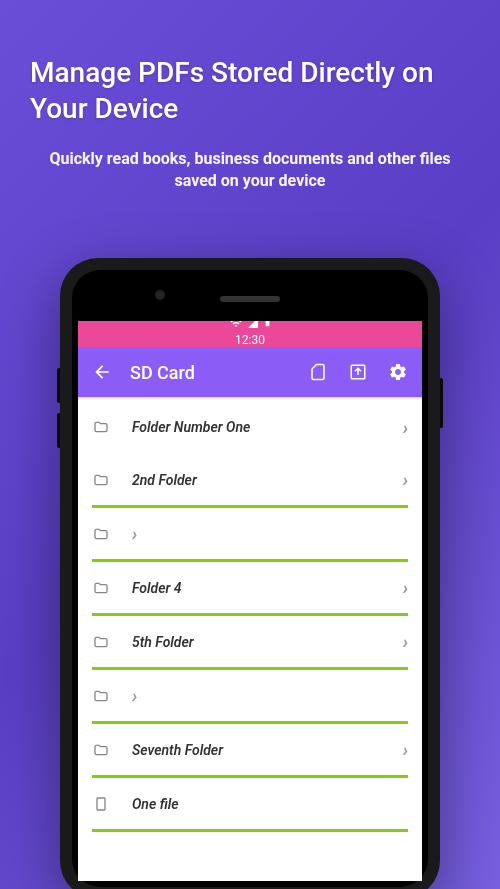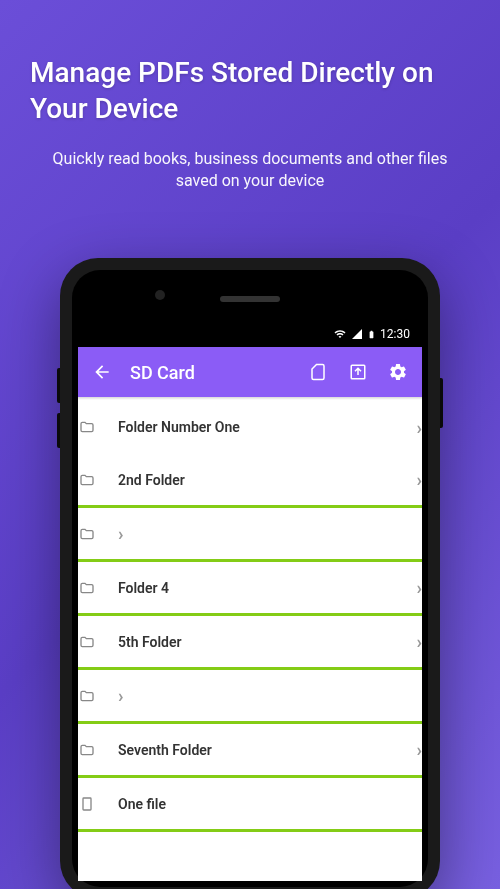--- a/index.html
+++ b/index.html
@@ -21,21 +21,21 @@
       font-size: 28px;
       font-weight: 500;
       padding: 55px 30px 20px;
       line-height: 1.3;
       text-shadow: 0 1px 3px rgba(0,0,0,0.2);
     }
     .hero-subtitle {
       color: white;
       text-align: center;
       font-size: 16px;
-      font-weight: 400;
+      font-weight: 700;
       padding: 0 30px;
       line-height: 1.4;
       opacity: 0.95;
     }
     .phone {
       position: absolute;
       bottom: -10px;
       left: 50%;
       transform: translateX(-50%);
       width: 380px;
@@ -71,29 +71,30 @@
       left: 95px;
       top: 32px;
     }
     .screen {
       background: white;
       border-radius: 0;
       overflow: hidden;
       height: 560px;
     }
     .status-bar {
-      background: #000000;
+      background: #ec4899;
       height: 26px;
       display: flex;
       justify-content: flex-end;
       align-items: center;
       padding: 0 12px;
       gap: 4px;
       color: white;
       font-size: 12px;
+      flex-direction: column;
     }
     .status-icons {
       display: flex;
       align-items: center;
       gap: 3px;
     }
     .wifi-icon, .signal-icon {
       width: 14px;
       height: 12px;
     }
@@ -127,21 +128,22 @@
       align-items: center;
       justify-content: center;
       cursor: pointer;
     }
     .shadow-line {
       height: 3px;
       background: linear-gradient(to bottom, rgba(0,0,0,0.15), transparent);
     }
     .list {
       background: white;
-      padding: 0 0;
+      padding: 0 14px;
+      font-style: italic;
     }
     .list-item {
       display: flex;
       align-items: center;
       height: 54px;
       border-bottom: 3px solid #84cc16;
       gap: 22px;
       cursor: pointer;
     }
     .list-item:first-child {

